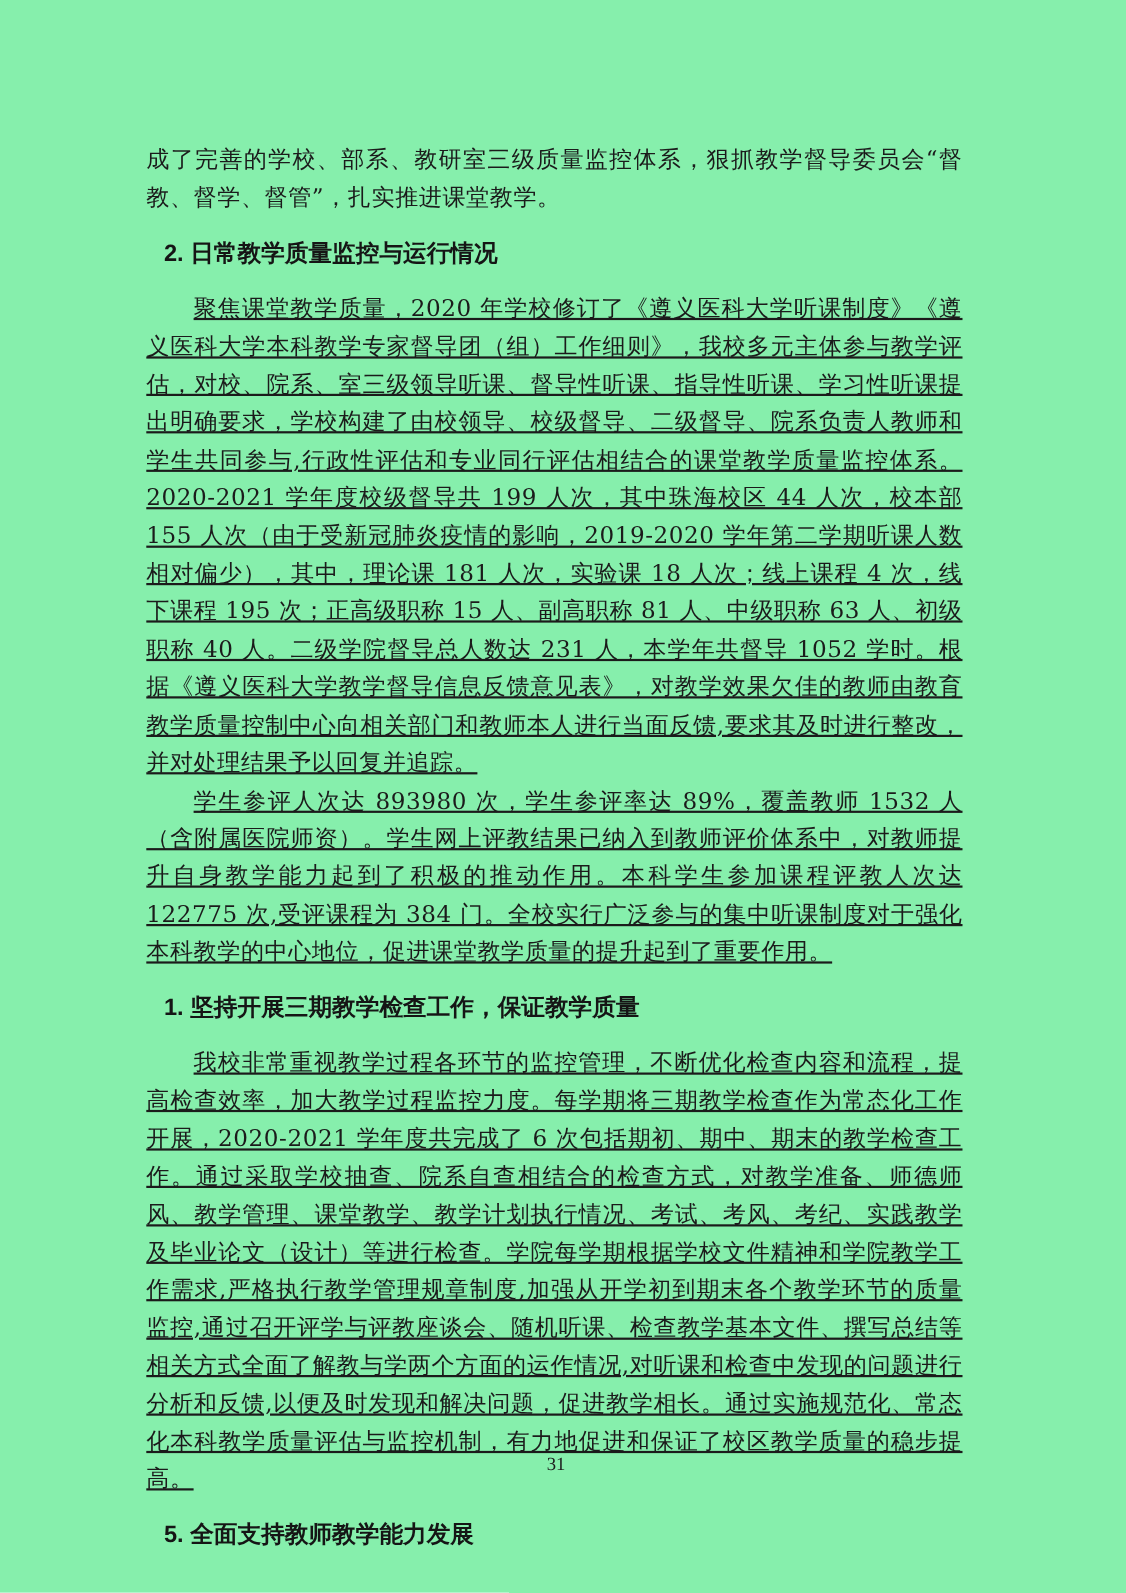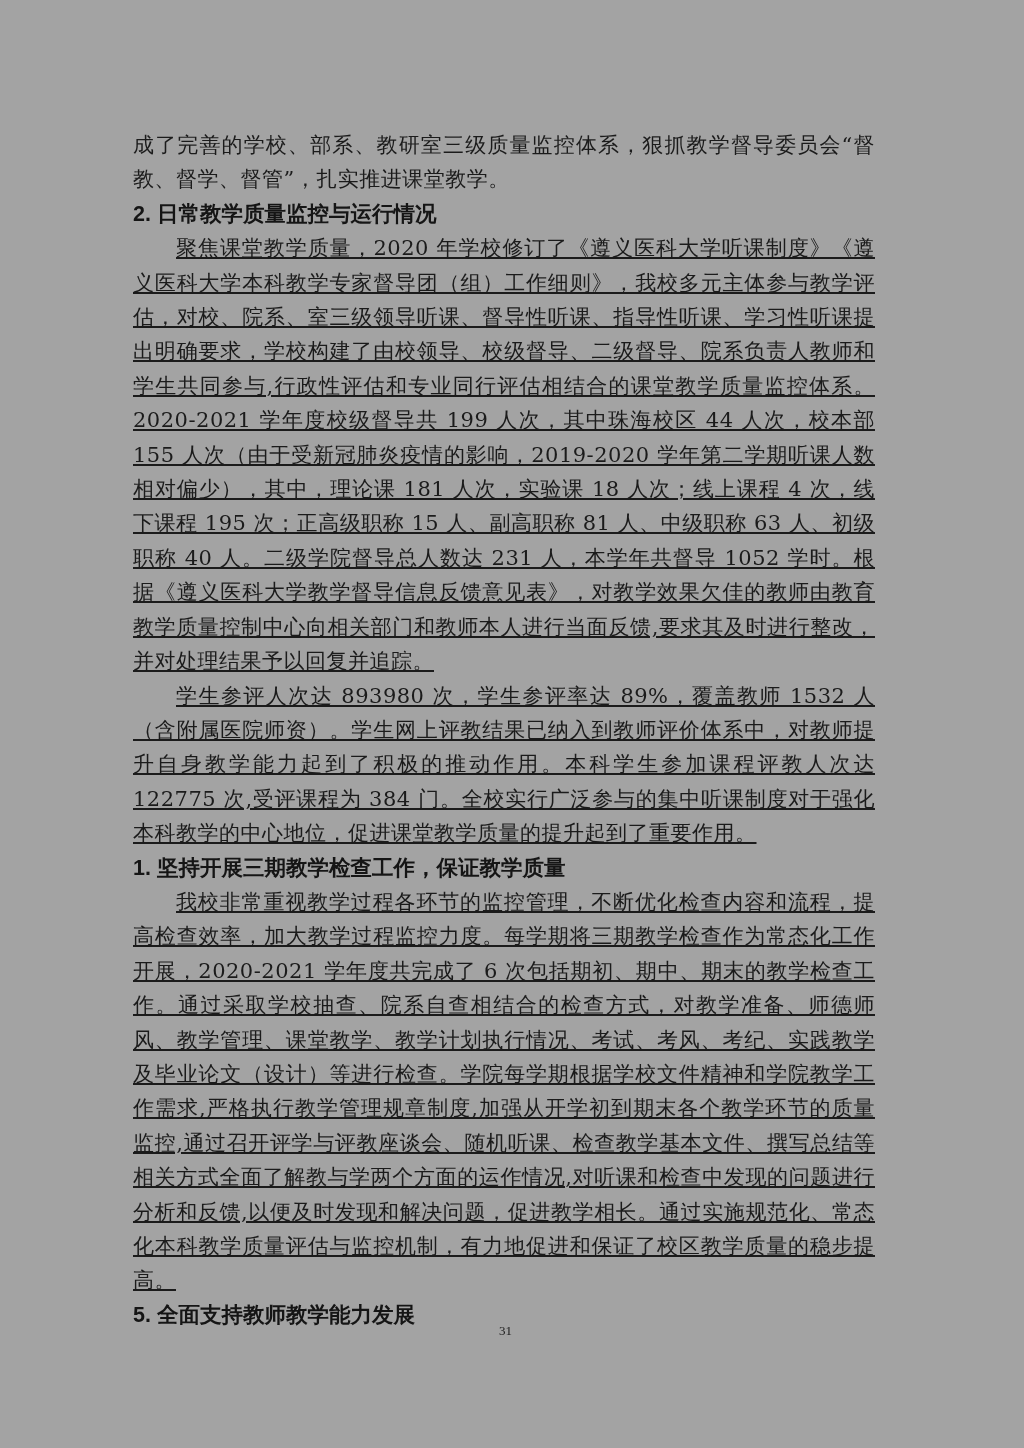--- a/index.html
+++ b/index.html
@@ -4,21 +4,21 @@
 <style>
   html, body {
     margin: 0;
     padding: 0;
     background: #ffffff;
   }
   .page {
     position: relative;
     width: 1024px;
     height: 1448px;
-    background: #a3a3a3;
+    background: #86efac;
     overflow: hidden;
     font-family: "DejaVu Serif", "Liberation Serif", serif;
     color: #1b1b1b;
   }
   .content {
     position: absolute;
     left: 133px;
     top: 128px;
     width: 742px;
   }
@@ -27,35 +27,35 @@
     font-size: 21px;
     line-height: 34.4px;
     text-align: justify;
     letter-spacing: 0.5px;
   }
   .para.indent {
     text-indent: 43px;
     text-decoration: underline;
   }
   .heading {
-    margin: 0;
+    margin: 16px;
     font-size: 21.5px;
     line-height: 34.4px;
     font-weight: bold;
     font-family: "Liberation Sans", "DejaVu Sans", sans-serif;
     color: #151515;
     text-align: left;
   }
   .page-number {
     position: absolute;
     left: 0;
     right: 13px;
     top: 1320px;
     text-align: center;
-    font-size: 13px;
+    font-size: 17px;
     line-height: 22px;
     color: #1b1b1b;
     font-family: "Liberation Serif", "DejaVu Serif", serif;
   }
 </style>
 </head>
 <body>
 
 <div class="page">
   <div class="content">

